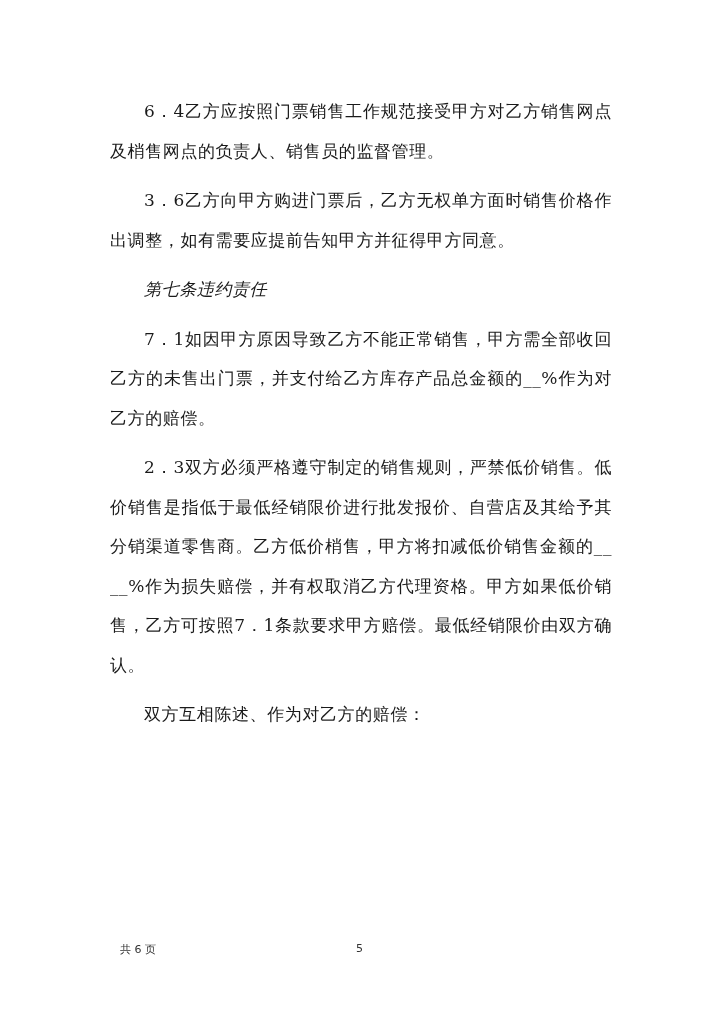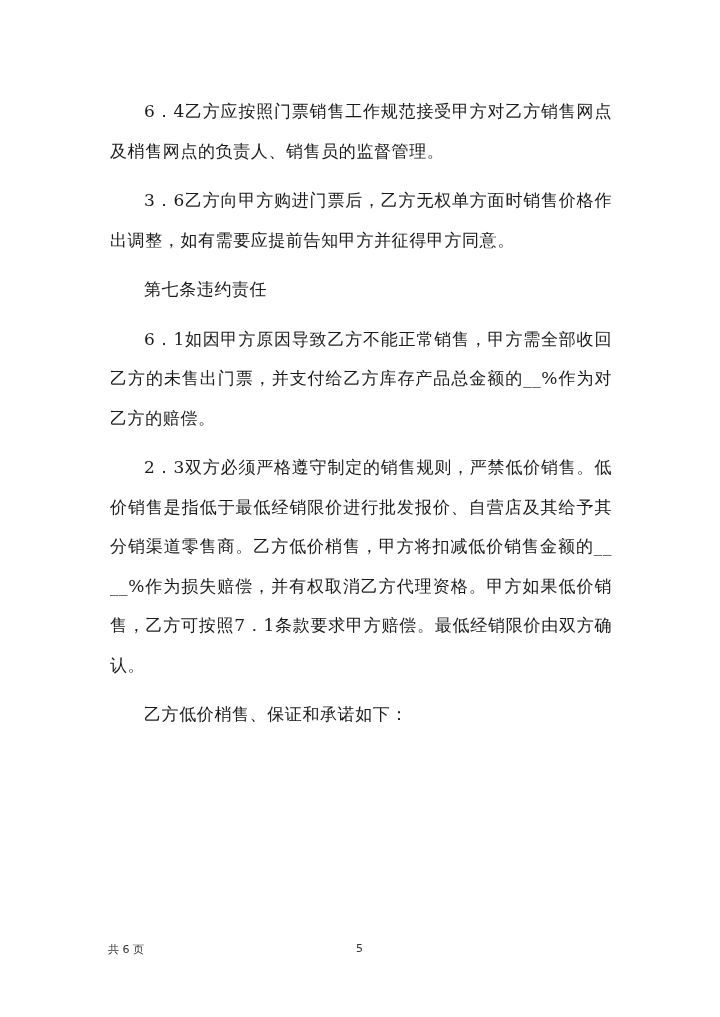--- a/index.html
+++ b/index.html
@@ -37,24 +37,25 @@
       text-align: justify;
       letter-spacing: 0.6px;
       word-break: break-all;
     }
     .heading {
       font-size: 17px;
       line-height: 39.5px;
       text-indent: 34px;
       margin: 0 0 10px 0;
       letter-spacing: 0.6px;
+      font-style: italic;
     }
     .footer-left {
       position: absolute;
-      left: 108px;
+      left: 120px;
       top: 942px;
       font-size: 11px;
       font-family: "DejaVu Sans", "Liberation Sans", sans-serif;
       color: #333;
     }
     .footer-right {
       position: absolute;
       left: 356px;
       top: 942px;
       font-size: 11px;
@@ -63,20 +64,20 @@
     }
   </style>
 </head>
 <body>
 
 <div class="page">
   <div class="content">
     <p class="para">6．4乙方应按照门票销售工作规范接受甲方对乙方销售网点及梢售网点的负责人、销售员的监督管理。</p>
     <p class="para">3．6乙方向甲方购进门票后，乙方无权单方面时销售价格作出调整，如有需要应提前告知甲方并征得甲方同意。</p>
     <p class="heading">第七条违约责任</p>
-    <p class="para">6．1如因甲方原因导致乙方不能正常销售，甲方需全部收回乙方的未售出门票，并支付给乙方库存产品总金额的__%作为对乙方的赔偿。</p>
+    <p class="para">7．1如因甲方原因导致乙方不能正常销售，甲方需全部收回乙方的未售出门票，并支付给乙方库存产品总金额的__%作为对乙方的赔偿。</p>
     <p class="para">2．3双方必须严格遵守制定的销售规则，严禁低价销售。低价销售是指低于最低经销限价进行批发报价、自营店及其给予其分销渠道零售商。乙方低价梢售，甲方将扣减低价销售金额的____%作为损失赔偿，并有权取消乙方代理资格。甲方如果低价销售，乙方可按照7．1条款要求甲方赔偿。最低经销限价由双方确认。</p>
-    <p class="para">乙方低价梢售、保证和承诺如下：</p>
+    <p class="para">双方互相陈述、作为对乙方的赔偿：</p>
   </div>
 
   <div class="footer-left">共 6 页</div>
   <div class="footer-right">5</div>
 </div>
 
 </body></html>

